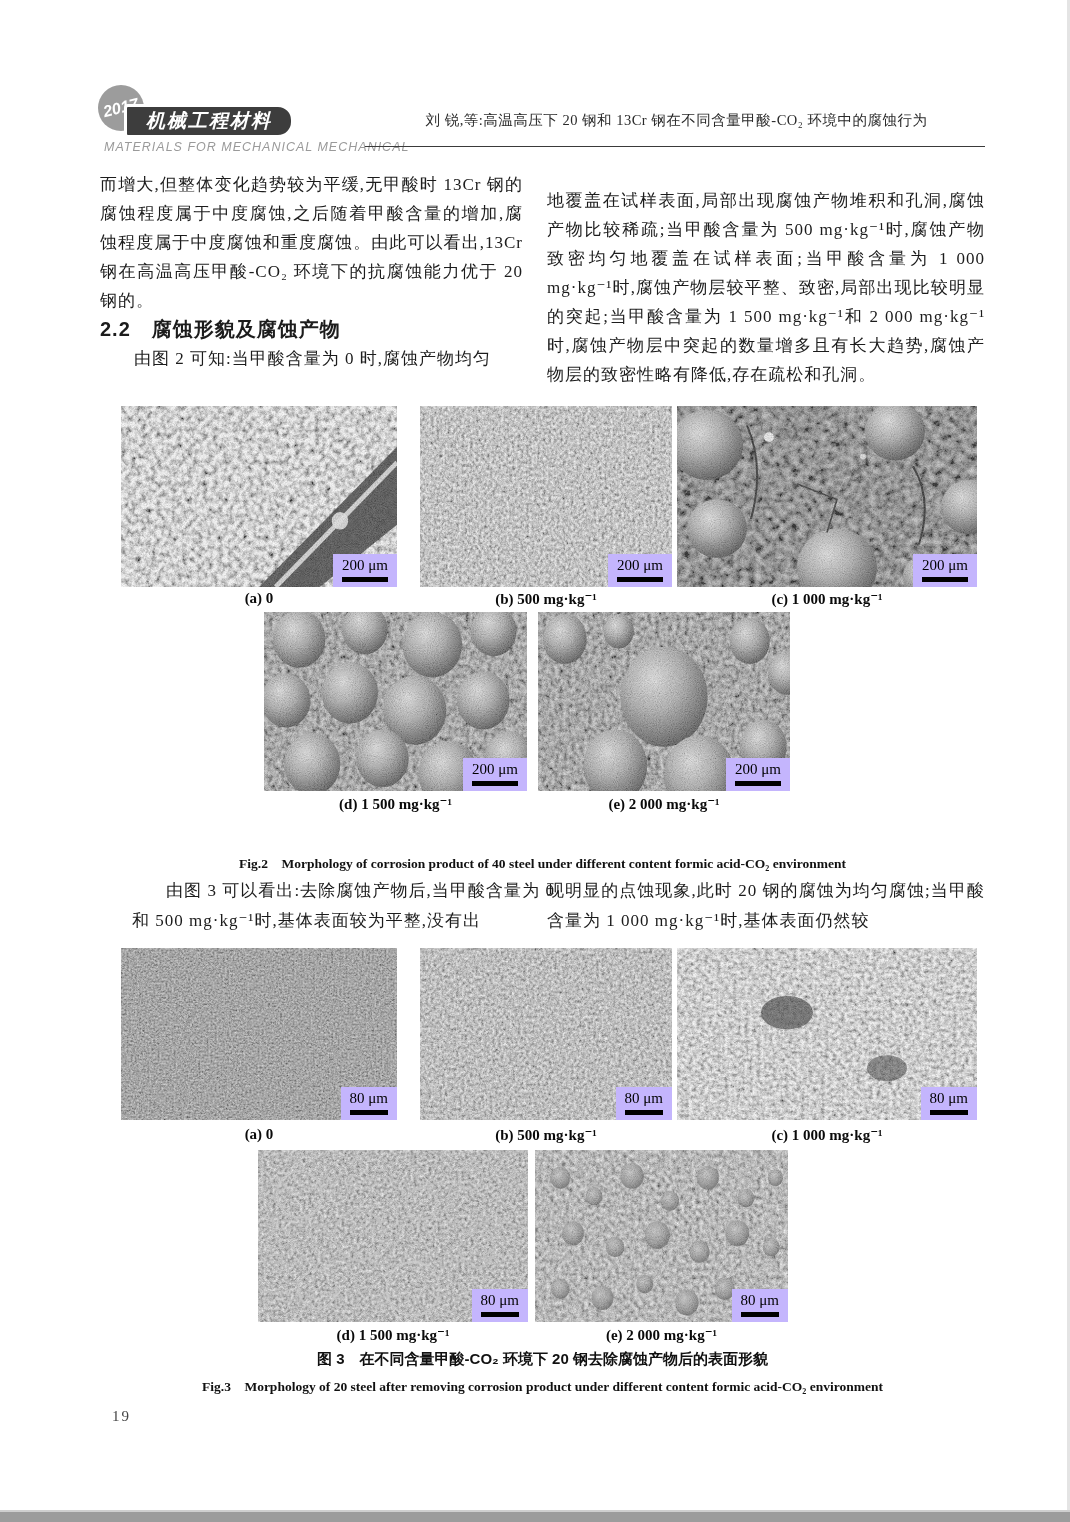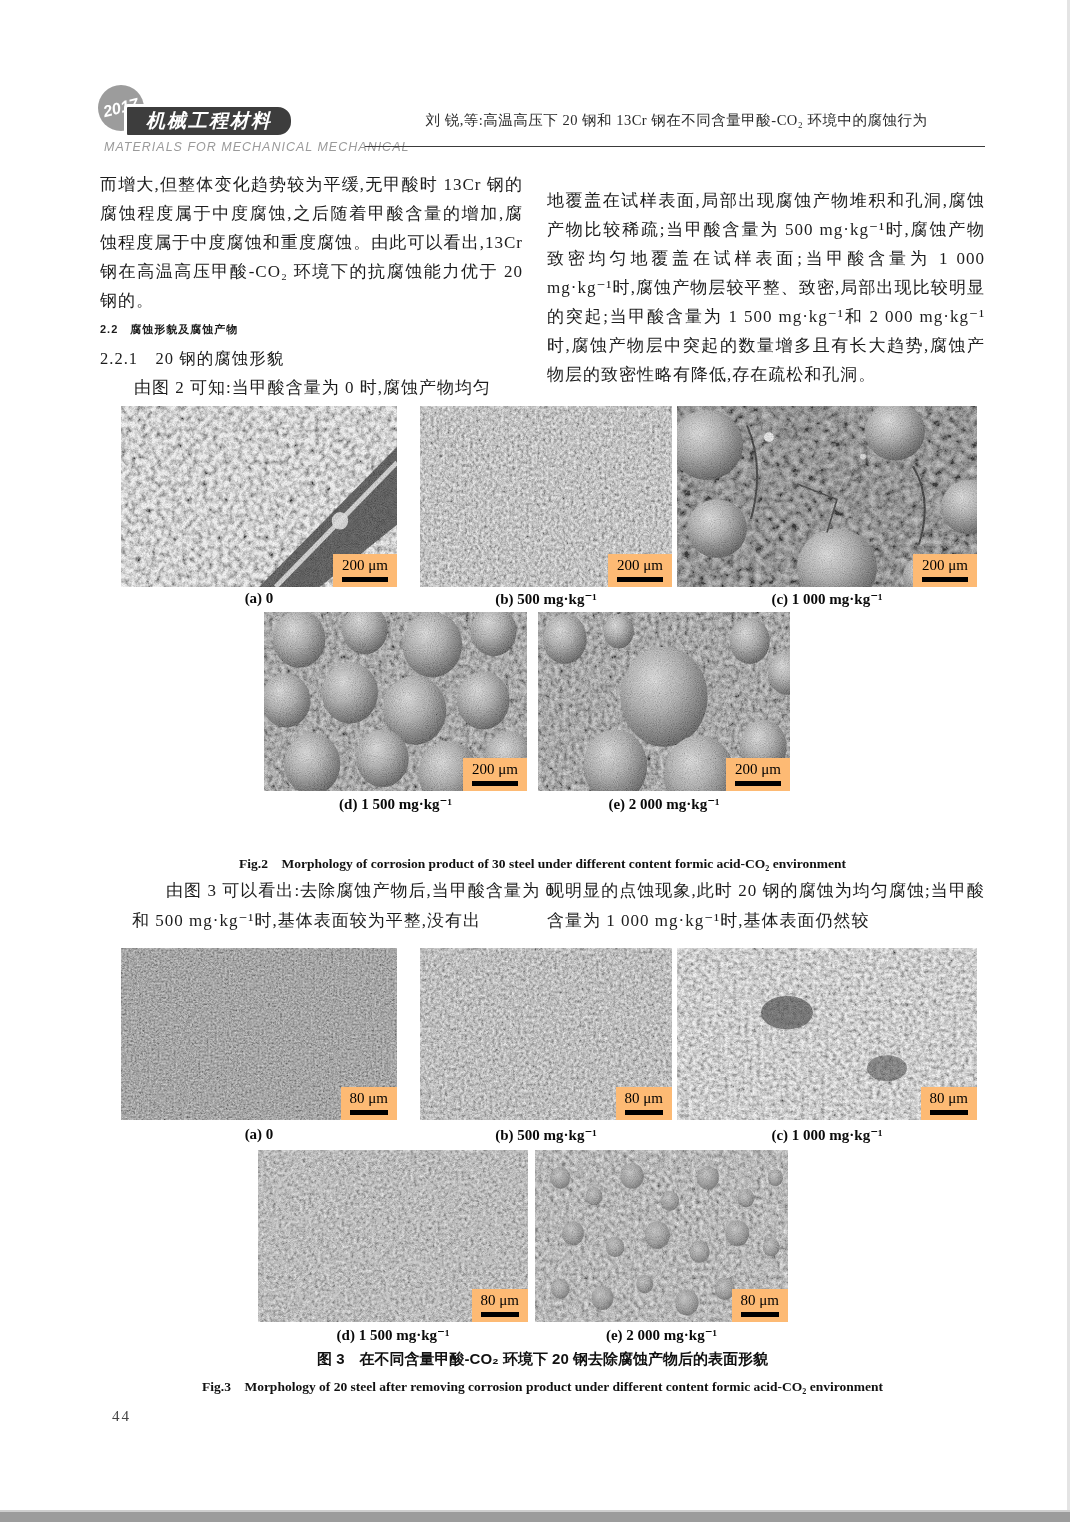--- a/index.html
+++ b/index.html
@@ -21,32 +21,32 @@
   .journal-en{position:absolute;left:104px;top:140px;font-family:"Liberation Sans",sans-serif;
               font-style:italic;font-size:12.5px;color:#9a9a9a;letter-spacing:1px;white-space:nowrap;}
   .running-head{position:absolute;left:368px;top:111px;width:617px;text-align:center;
                 font-size:14.5px;color:#2a2a2a;letter-spacing:0.5px;white-space:nowrap;}
   .head-rule{position:absolute;left:365px;top:146px;width:620px;border-top:1.5px solid #3a3a3a;}
 
   
   .col{position:absolute;top:170px;font-size:17px;line-height:29px;text-align:justify;letter-spacing:1px;}
   .col-left{left:100px;width:423px;}
   .col-right{left:547px;width:438px;margin-top:16px;}
-  .h22{font-family:"Liberation Sans",sans-serif;font-weight:bold;font-size:11px;line-height:29px;
+  .h22{font-family:"Liberation Sans",sans-serif;font-weight:bold;font-size:20px;line-height:29px;
        letter-spacing:1px;text-align:left;}
   .h221{font-size:16.5px;line-height:29px;text-align:left;}
   .indent{text-indent:2em;}
   .midp{position:absolute;font-size:17px;line-height:30px;text-align:justify;letter-spacing:1px;}
   .midp-left{left:100px;top:876px;width:423px;margin-left:32px;}
   .midp-right{left:547px;top:876px;width:438px;}
 
   
   .panel{position:absolute;overflow:hidden;background:#4a4a4a;}
   .panel svg{position:absolute;left:0;top:0;width:100%;height:100%;display:block;}
-  .scalebox{position:absolute;right:0;bottom:0;background:#fdba74;padding:2px 9px 5px;text-align:center;z-index:3;}
+  .scalebox{position:absolute;right:0;bottom:0;background:#c4b5fd;padding:2px 9px 5px;text-align:center;z-index:3;}
   .scalebox .stxt{font-size:15px;color:#000;white-space:nowrap;}
   .scalebox .sbar{height:5px;background:#000;margin:3px auto 0;}
   .sbar-200{width:46px;} .sbar-80{width:38px;}
   .plabel{position:absolute;text-align:center;font-weight:bold;font-size:15px;color:#0a0a0a;white-space:nowrap;}
   .cap-cn{position:absolute;left:100px;width:885px;text-align:center;font-family:"Liberation Sans",sans-serif;
           font-weight:bold;font-size:15px;color:#111;}
   .cap-en{position:absolute;left:80px;width:925px;text-align:center;font-weight:bold;font-size:13.5px;color:#111;}
 
   .page-num{position:absolute;left:112px;top:1408px;font-size:15px;color:#444;letter-spacing:2px;}
 </style>
@@ -178,21 +178,20 @@
   <div class="banner">
       <span>机械工程材料</span>
     </div>
   <div class="journal-en">MATERIALS FOR MECHANICAL MECHANICAL</div>
   <div class="running-head">刘 锐,等:高温高压下 20 钢和 13Cr 钢在不同含量甲酸-CO₂ 环境中的腐蚀行为</div>
   <div class="head-rule"></div>
 
   <div class="col col-left">
     <div>而增大,但整体变化趋势较为平缓,无甲酸时 13Cr 钢的腐蚀程度属于中度腐蚀,之后随着甲酸含量的增加,腐蚀程度属于中度腐蚀和重度腐蚀。由此可以看出,13Cr 钢在高温高压甲酸-CO₂ 环境下的抗腐蚀能力优于 20 钢的。</div>
     <div class="h22">2.2　腐蚀形貌及腐蚀产物</div>
-    <div class="h221">2.2.1　20 钢的腐蚀形貌</div>
     <div class="indent">由图 2 可知:当甲酸含量为 0 时,腐蚀产物均匀</div>
   </div>
   <div class="col col-right">
     <div>地覆盖在试样表面,局部出现腐蚀产物堆积和孔洞,腐蚀产物比较稀疏;当甲酸含量为 500 mg·kg⁻¹时,腐蚀产物致密均匀地覆盖在试样表面;当甲酸含量为 1 000 mg·kg⁻¹时,腐蚀产物层较平整、致密,局部出现比较明显的突起;当甲酸含量为 1 500 mg·kg⁻¹和 2 000 mg·kg⁻¹时,腐蚀产物层中突起的数量增多且有长大趋势,腐蚀产物层的致密性略有降低,存在疏松和孔洞。</div>
   </div>
 
   <div class="panel" style="left:121px;top:406px;width:276px;height:181px;">
     <svg viewBox="0 0 300 186" preserveAspectRatio="none">
       <rect width="300" height="186" filter="url(#f2a)"></rect>
       <polygon points="150,186 300,42 300,122 216,186" fill="#262626" opacity="0.88"></polygon>
@@ -262,21 +261,21 @@
         <circle cx="252" cy="30" r="24" fill="url(#nod)"></circle>
       <circle cx="268" cy="140" r="28" fill="url(#nod)"></circle>
         <circle cx="296" cy="64" r="22" fill="url(#nod)"></circle>
       <rect width="300" height="186" filter="url(#grain)" opacity="0.34"></rect>
     </svg>
     <div class="scalebox"><span class="stxt">200 μm</span><div class="sbar sbar-200"></div></div>
   </div>
   <div class="plabel" style="left:264px;top:795px;width:263px;">(d) 1 500 mg·kg⁻¹</div>
   <div class="plabel" style="left:538px;top:795px;width:252px;">(e) 2 000 mg·kg⁻¹</div>
 
-  <div class="cap-en" style="top:855px;">Fig.2　Morphology of corrosion product of 30 steel under different content formic acid-CO₂ environment</div>
+  <div class="cap-en" style="top:855px;">Fig.2　Morphology of corrosion product of 40 steel under different content formic acid-CO₂ environment</div>
 
   <div class="midp midp-left indent">由图 3 可以看出:去除腐蚀产物后,当甲酸含量为 0 和 500 mg·kg⁻¹时,基体表面较为平整,没有出</div>
   <div class="midp midp-right">现明显的点蚀现象,此时 20 钢的腐蚀为均匀腐蚀;当甲酸含量为 1 000 mg·kg⁻¹时,基体表面仍然较</div>
 
   <div class="panel" style="left:121px;top:948px;width:276px;height:172px;">
     <svg viewBox="0 0 300 186" preserveAspectRatio="none">
       <rect width="300" height="186" filter="url(#f3a)"></rect>
       <rect width="300" height="186" filter="url(#grain)" opacity="0.25"></rect>
     </svg>
     <div class="scalebox"><span class="stxt">80 μm</span><div class="sbar sbar-80"></div></div>
@@ -341,15 +340,15 @@
       <rect width="300" height="186" filter="url(#grain)" opacity="0.3"></rect>
     </svg>
     <div class="scalebox"><span class="stxt">80 μm</span><div class="sbar sbar-80"></div></div>
   </div>
   <div class="plabel" style="left:258px;top:1326px;width:270px;">(d) 1 500 mg·kg⁻¹</div>
   <div class="plabel" style="left:535px;top:1326px;width:253px;">(e) 2 000 mg·kg⁻¹</div>
 
   <div class="cap-cn" style="top:1350px;">图 3　在不同含量甲酸-CO₂ 环境下 20 钢去除腐蚀产物后的表面形貌</div>
   <div class="cap-en" style="top:1378px;">Fig.3　Morphology of 20 steel after removing corrosion product under different content formic acid-CO₂ environment</div>
 
-  <div class="page-num">44</div>
+  <div class="page-num">19</div>
   <div class="bottom-bar"></div>
 </div>
 
 </body></html>

